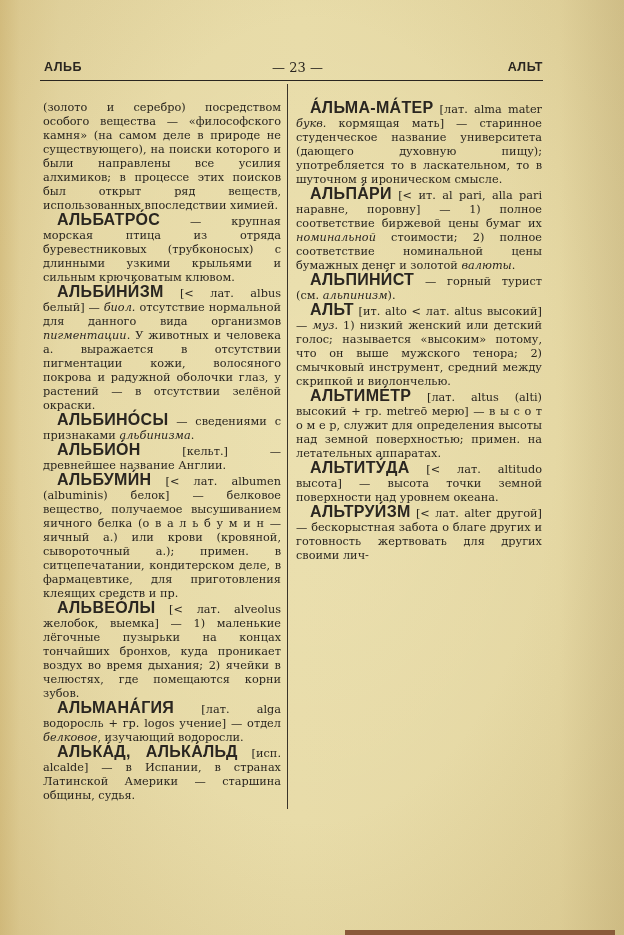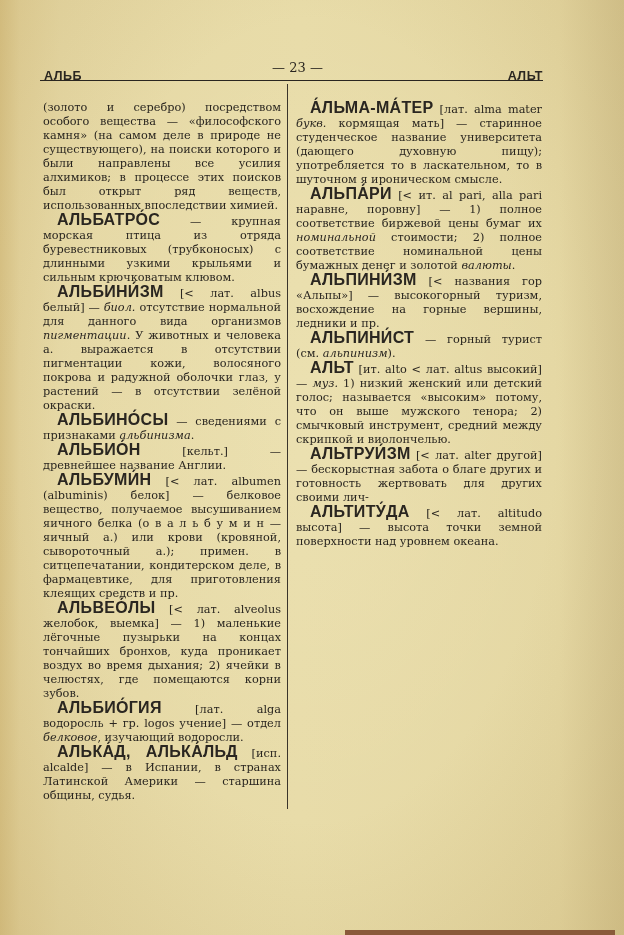--- a/index.html
+++ b/index.html
@@ -13,21 +13,21 @@
   .vignette {
     position: absolute; inset: 0;
     background: radial-gradient(ellipse at 50% 45%, rgba(255,250,220,0.15) 0%, rgba(200,170,100,0.0) 55%, rgba(180,150,80,0.25) 100%);
     pointer-events: none;
   }
   .header {
     position: absolute; left: 40px; top: 60px; width: 503px; height: 20px;
     border-bottom: 1.5px solid #2a2620;
   }
   .header .left, .header .right {
-    position: absolute; top: 9px; font-family: "Liberation Sans", sans-serif;
+    position: absolute; top: 0; font-family: "Liberation Sans", sans-serif;
     font-weight: bold; font-size: 12.5px; letter-spacing: 0.5px;
   }
   .header .left { left: 4px; }
   .header .right { right: 0px; }
   .header .center {
     position: absolute; left: 12px; right: 0; top: 0; text-align: center;
     font-size: 13px;
   }
   .col {
     position: absolute; top: 101px; font-size: 11.3px; line-height: 14px;
@@ -62,27 +62,27 @@
 <div class="divider"></div>
 
 <div class="col left">
   <p class="entry cont"><span>(золото и серебро) посредством особого вещества — «философского камня» (на самом деле в природе не существующего), на поиски которого и были направлены все усилия алхимиков; в процессе этих поисков был открыт ряд веществ, использованных впоследствии химией.</span></p>
   <p class="entry"><span class="hw">АЛЬБАТРО́С</span><span> — крупная морская птица из отряда буревестниковых (трубконосых) с длинными узкими крыльями и сильным крючковатым клювом.</span></p>
   <p class="entry"><span class="hw">АЛЬБИНИ́ЗМ</span><span> [&lt; лат. albus белый] — </span><span class="it">биол.</span><span> отсутствие нормальной для данного вида организмов </span><span class="it">пигментации</span><span>. У животных и человека а. выражается в отсутствии пигментации кожи, волосяного покрова и радужной оболочки глаз, у растений — в отсутствии зелёной окраски.</span></p>
   <p class="entry"><span class="hw">АЛЬБИНО́СЫ</span><span> — сведениями с признаками </span><span class="it">альбинизма</span><span>.</span></p>
   <p class="entry"><span class="hw">АЛЬБИО́Н</span><span> [кельт.] — древнейшее название Англии.</span></p>
   <p class="entry"><span class="hw">АЛЬБУМИ́Н</span><span> [&lt; лат. albumen (albuminis) белок] — белковое вещество, получаемое высушиванием яичного белка (о в а л ь б у м и н — яичный а.) или крови (кровяной, сывороточный а.); примен. в ситцепечатании, кондитерском деле, в фармацевтике, для приготовления клеящих средств и пр.</span></p>
   <p class="entry"><span class="hw">АЛЬВЕО́ЛЫ</span><span> [&lt; лат. alveolus желобок, выемка] — 1) маленькие лёгочные пузырьки на концах тончайших бронхов, куда проникает воздух во время дыхания; 2) ячейки в челюстях, где помещаются корни зубов.</span></p>
-  <p class="entry"><span class="hw">АЛЬБИО́ГИЯ</span><span> [лат. alga водоросль + гр. logos учение] — отдел </span><span class="it">белковое</span><span>, изучающий водоросли.</span></p>
+  <p class="entry"><span class="hw">АЛЬМАНА́ГИЯ</span><span> [лат. alga водоросль + гр. logos учение] — отдел </span><span class="it">белковое</span><span>, изучающий водоросли.</span></p>
   <p class="entry"><span class="hw">АЛЬКА́Д, АЛЬКА́ЛЬД</span><span> [исп. alcalde] — в Испании, в странах Латинской Америки — старшина общины, судья.</span></p>
 </div>
 
 <div class="col right">
   <p class="entry"><span class="hw">А́ЛЬМА-МА́ТЕР</span><span> [лат. alma mater </span><span class="it">букв.</span><span> кормящая мать] — старинное студенческое название университета (дающего духовную пищу); употребляется то в ласкательном, то в шуточном я ироническом смысле.</span></p>
   <p class="entry"><span class="hw">АЛЬПА́РИ</span><span> [&lt; ит. al pari, alla pari наравне, поровну] — 1) полное соответствие биржевой цены бумаг их </span><span class="it">номинальной</span><span> стоимости; 2) полное соответствие номинальной цены бумажных денег и золотой </span><span class="it">валюты</span><span>.</span></p>
-  <p class="entry"><span class="hw">АЛЬПИНИ́ЗМ</span><span> [&lt; названия гор «Альпы»] — высокогорный туризм, восхождение на горные вершины, ледники и пр.</span></p>
   <p class="entry"><span class="hw">АЛЬПИНИ́СТ</span><span> — горный турист (см. </span><span class="it">альпинизм</span><span>).</span></p>
   <p class="entry"><span class="hw">АЛЬТ</span><span> [ит. alto &lt; лат. altus высокий] — </span><span class="it">муз.</span><span> 1) низкий женский или детский голос; называется «высоким» потому, что он выше мужского тенора; 2) смычковый инструмент, средний между скрипкой и виолончелью.</span></p>
+  <p class="entry"><span class="hw">АЛЬТИМЕ́ТР</span><span> [лат. altus (alti) высокий + гр. metreō мерю] — в ы с о т о м е р, служит для определения высоты над земной поверхностью; примен. на летательных аппаратах.</span></p>
+  <p class="entry"><span class="hw">АЛЬТИТУ́ДА</span><span> [&lt; лат. altitudo высота] — высота точки земной поверхности над уровнем океана.</span></p>
   <p class="entry"><span class="hw">АЛЬТРУИ́ЗМ</span><span> [&lt; лат. alter другой] — бескорыстная забота о благе других и готовность жертвовать для других своими лич-</span></p>
-  <p class="entry"><span class="hw">АЛЬТИТУ́ДА</span><span> [&lt; лат. altitudo высота] — высота точки земной поверхности над уровнем океана.</span></p>
 </div>
 
 <div class="bottom-edge"></div>
 
 </body></html>

